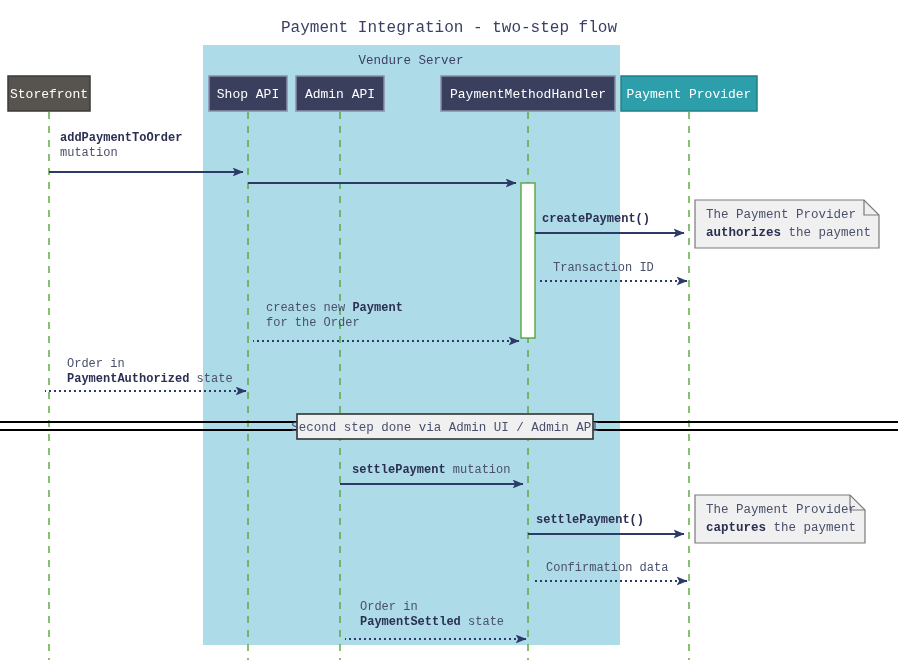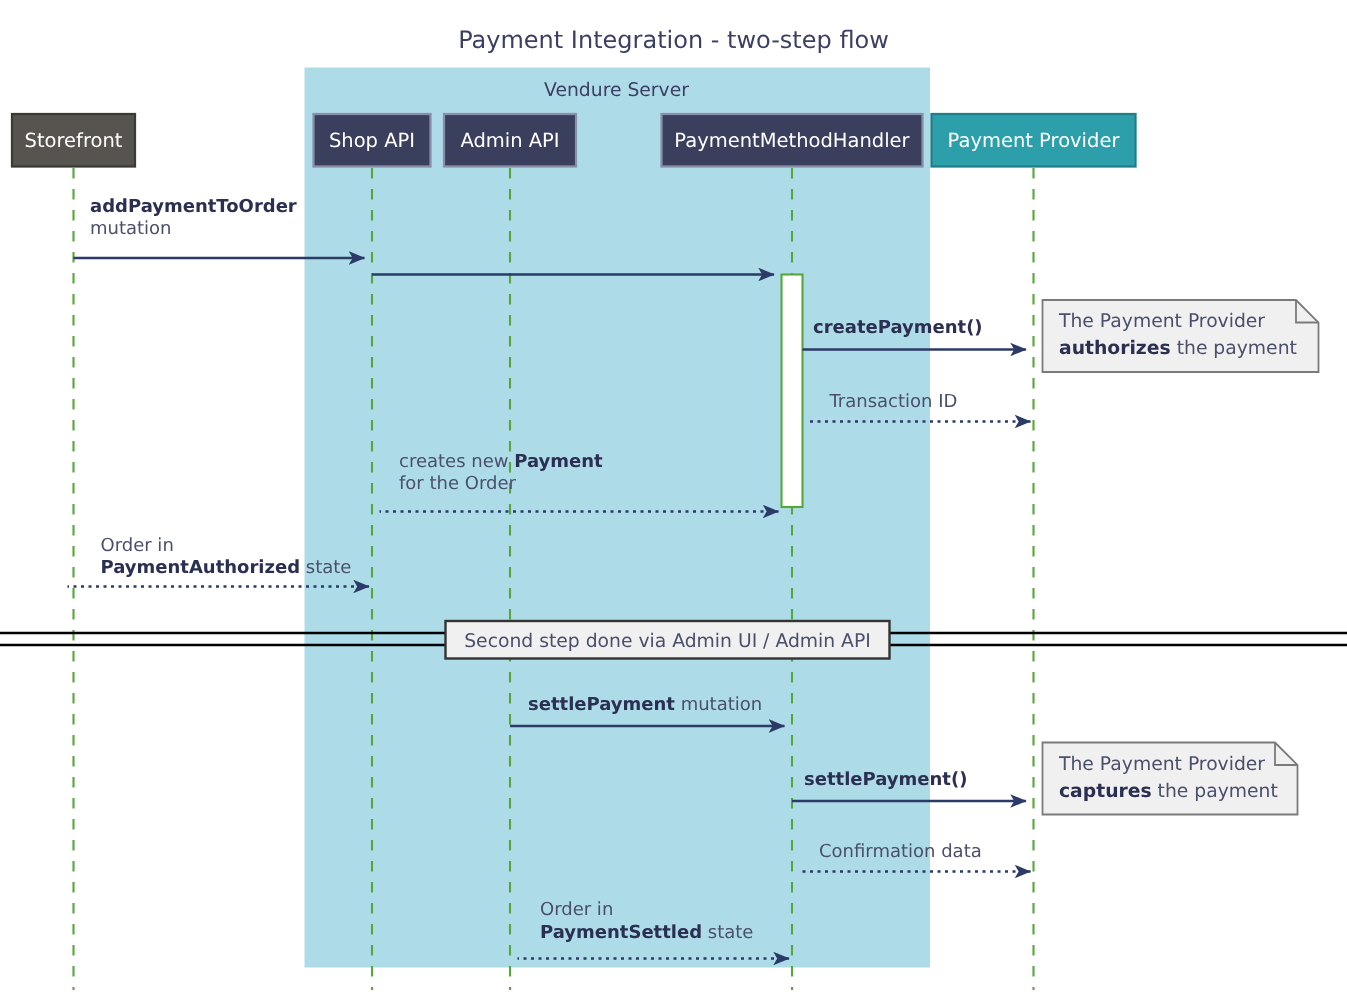--- a/index.html
+++ b/index.html
@@ -1,21 +1,21 @@
 <!DOCTYPE html>
 <html><head>
 <meta charset="utf-8">
 <style>
   html,body{margin:0;padding:0;}
   body{
     width:898px;height:665px;background:#ffffff;
     font-family:"DejaVu Sans","Liberation Sans",sans-serif;
     overflow:hidden;position:relative;
   }
-  #diagram{position:absolute;left:0;top:0;width:898px;height:665px;}
+  #diagram{position:absolute;left:0;top:0;width:898px;height:665px;font-family:Liberation Mono, monospace;}
   .ttl{font-size:16px;fill:#3b3f63;font-weight:normal;}
   .pname{font-size:13px;fill:#ffffff;}
   .gname{font-size:12.5px;fill:#3b3f63;}
   .msg{font-size:12px;fill:#4a4f6b;}
   .msgb{font-size:12px;fill:#2b2f52;font-weight:bold;}
   .note{font-size:12.5px;fill:#4a4f6b;}
   .noteb{font-size:12.5px;fill:#2b2f52;font-weight:bold;}
   .divtxt{font-size:12.5px;fill:#4a4f6b;}
 </style>
 </head>

